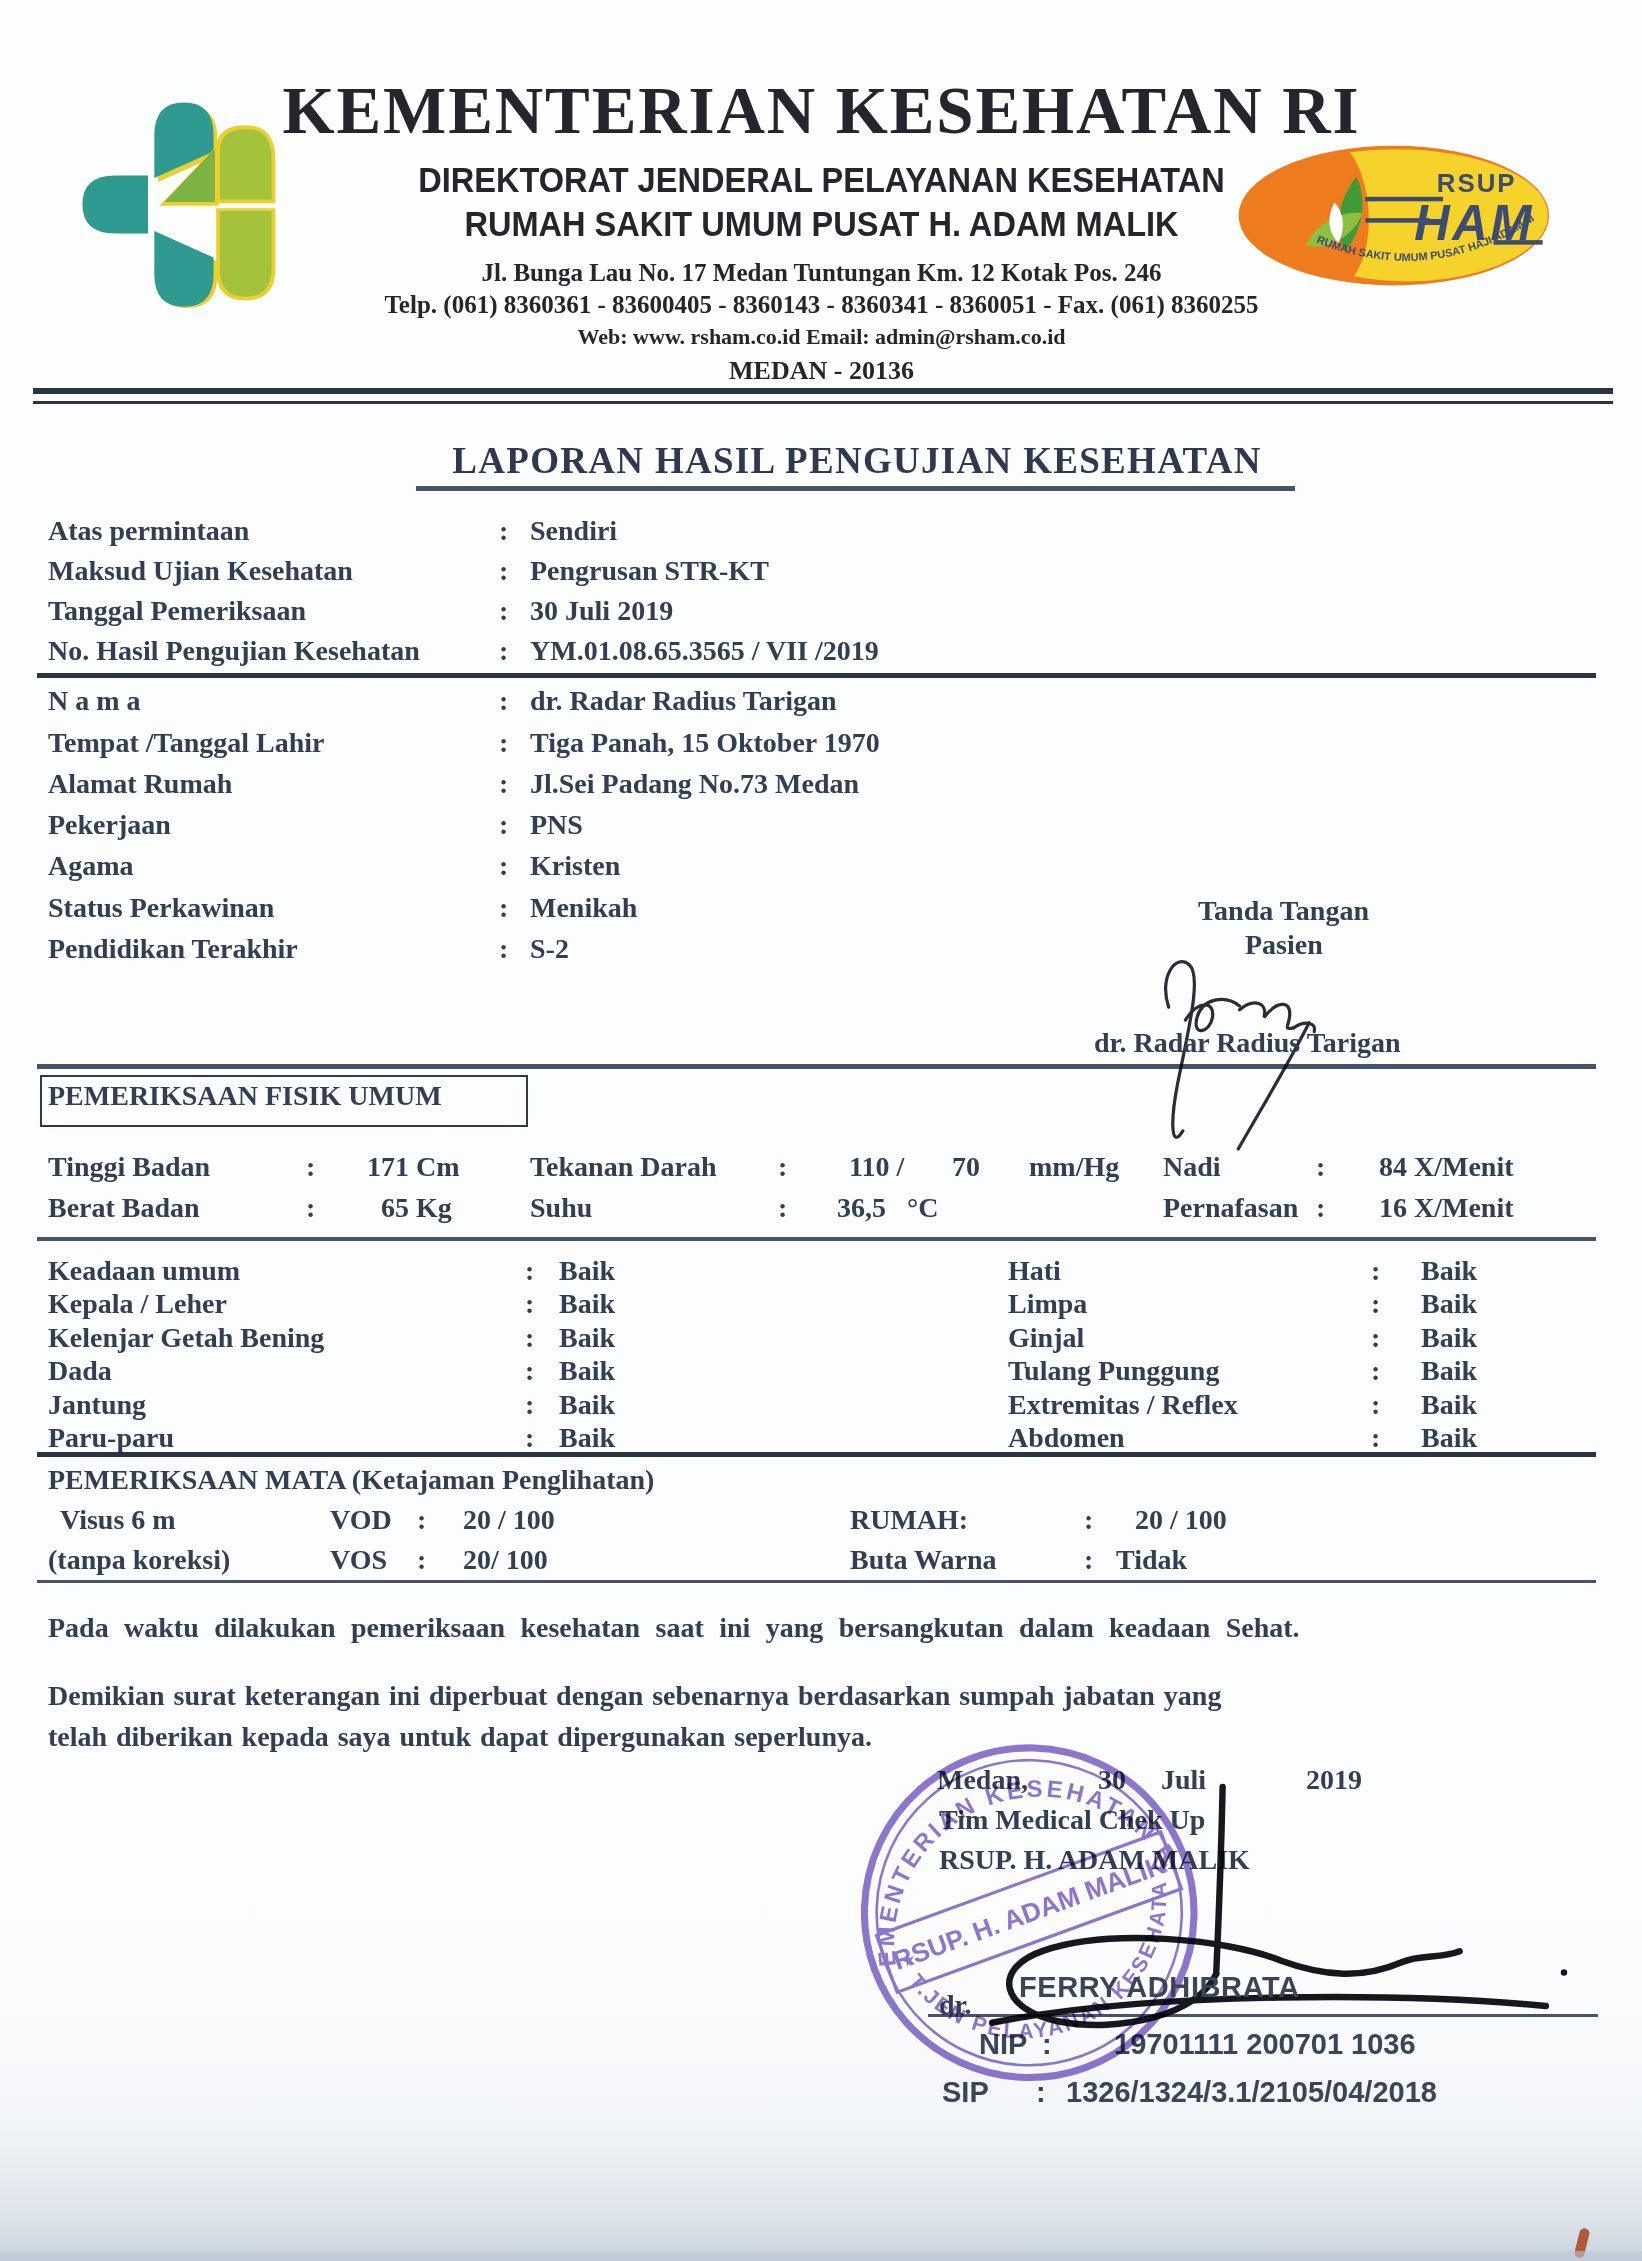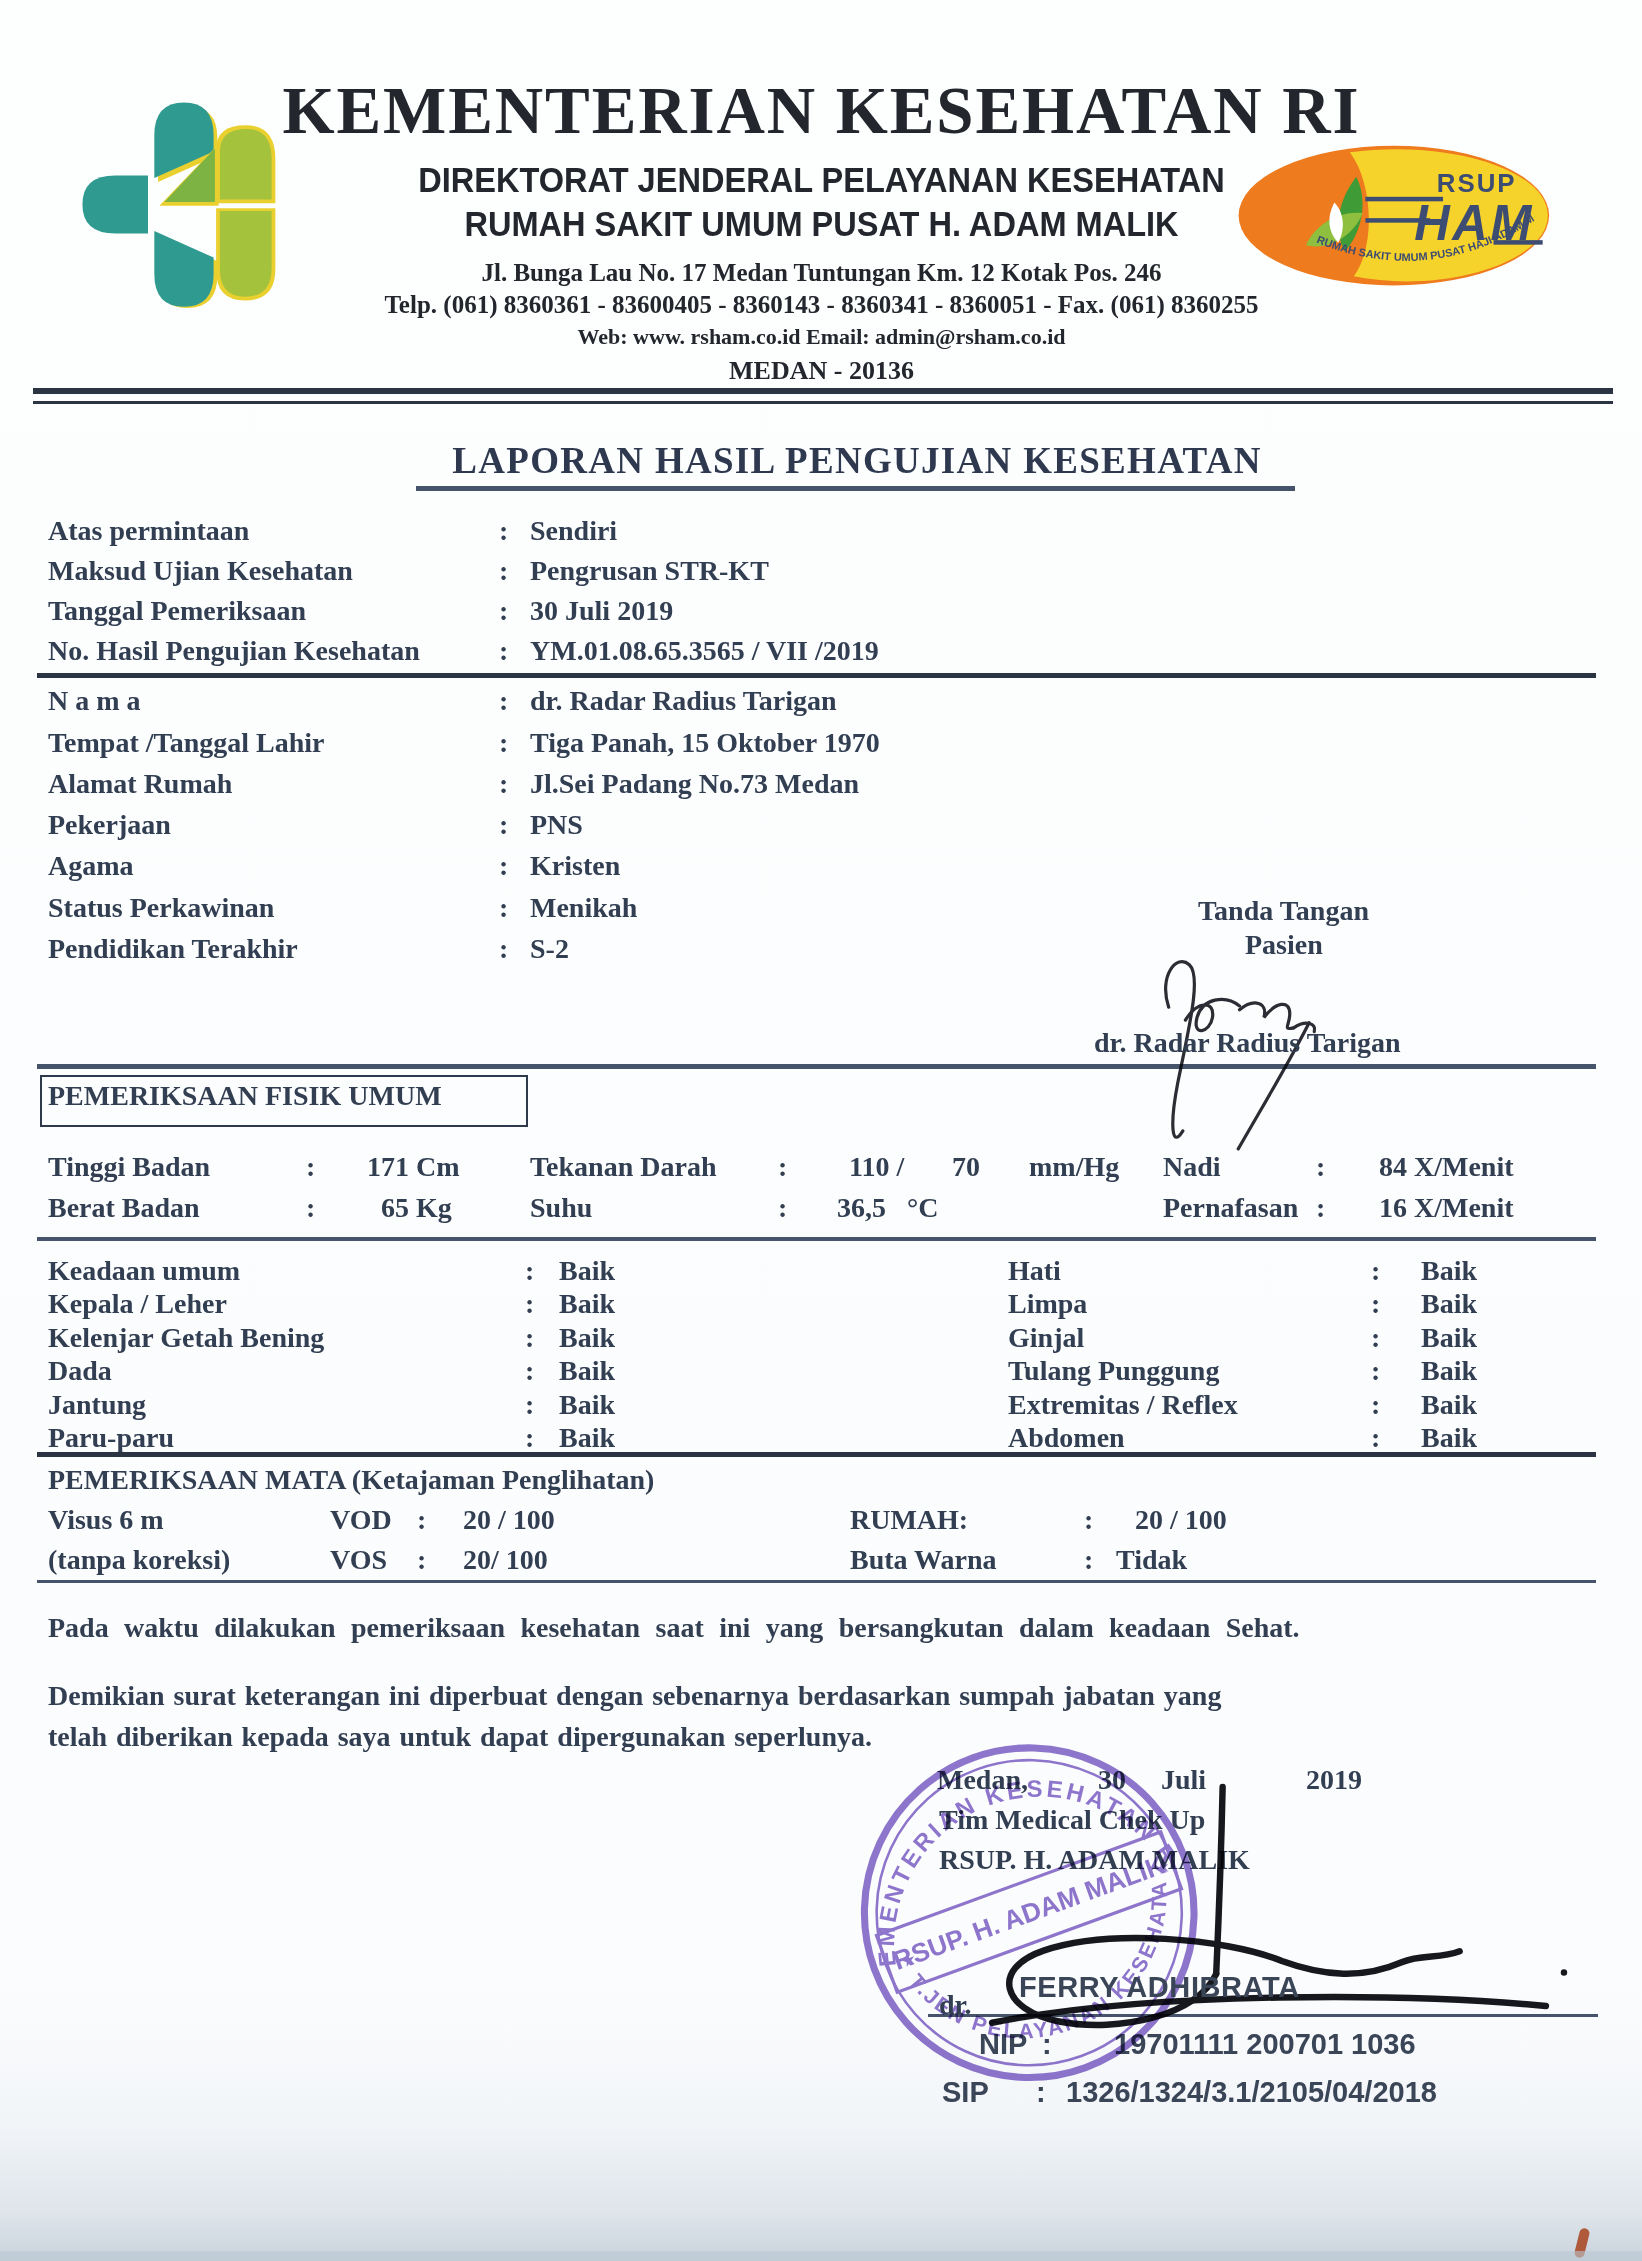--- a/index.html
+++ b/index.html
@@ -238,21 +238,21 @@
     <span class="colL">:</span>
     <span class="valL">Baik</span>
     <span class="lab2">Abdomen</span>
     <span class="col2">:</span>
     <span class="val2">Baik</span>
   </div>
 
   <div class="abs rule" style="left:37px;top:1452px;width:1559px;height:5.2px;"></div>
   <div class="abs sec-title" style="top:1464px;">PEMERIKSAAN MATA  (Ketajaman Penglihatan)</div>
 
-  <span class="pos" style="left:48px;top:1504px;text-align:center;">Visus 6 m</span>
+  <span class="pos" style="left:60px;top:1504px;text-align:center;">Visus 6 m</span>
   <span class="pos" style="left:330px;top:1504px;">VOD</span>
   <span class="pos" style="left:417px;top:1504px;">:</span>
   <span class="pos" style="left:463px;top:1504px;">20 / 100</span>
   <span class="pos" style="left:850px;top:1504px;">RUMAH:</span>
   <span class="pos" style="left:1084px;top:1504px;">:</span>
   <span class="pos" style="left:1135px;top:1504px;">20 / 100</span>
 
   <span class="pos" style="left:48px;top:1544px;">(tanpa koreksi)</span>
   <span class="pos" style="left:330px;top:1544px;">VOS</span>
   <span class="pos" style="left:417px;top:1544px;">:</span>

